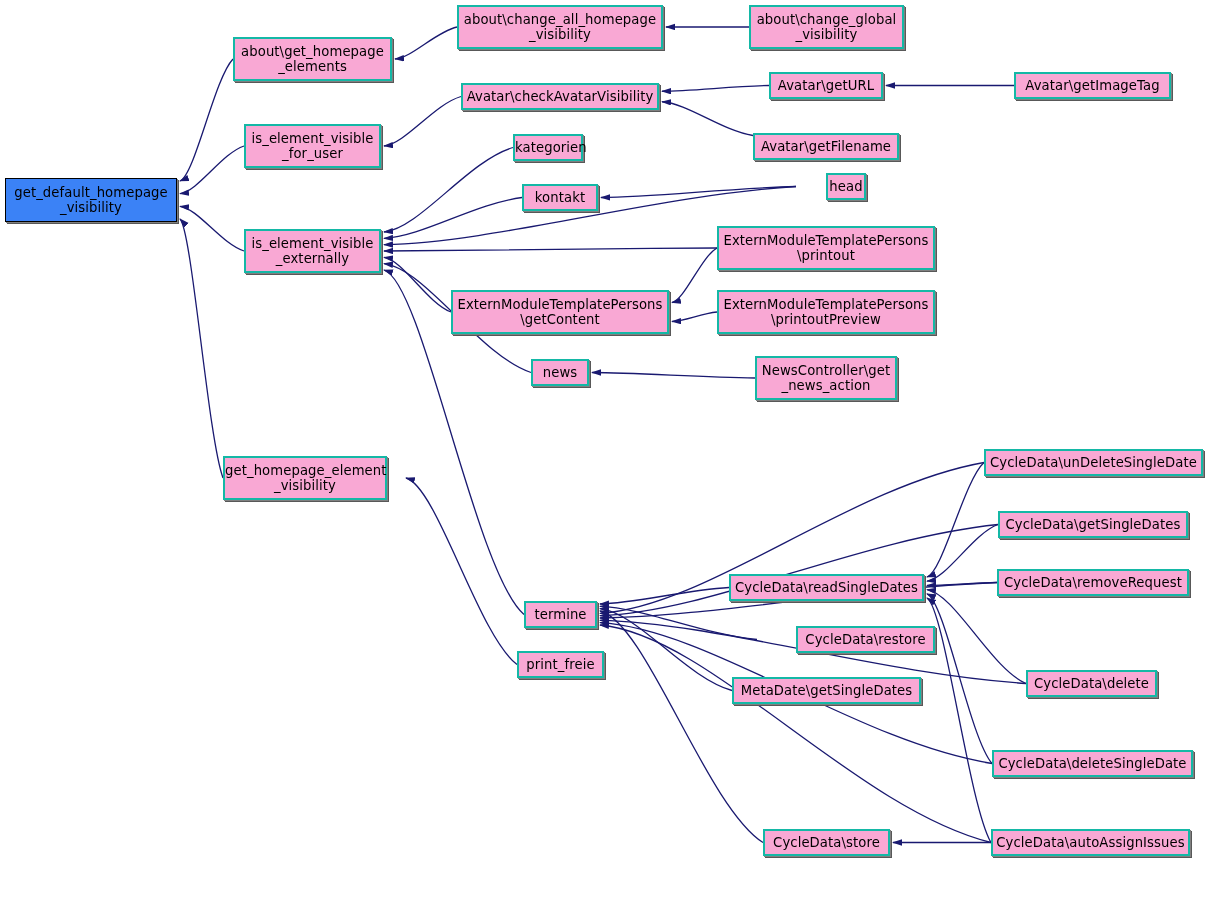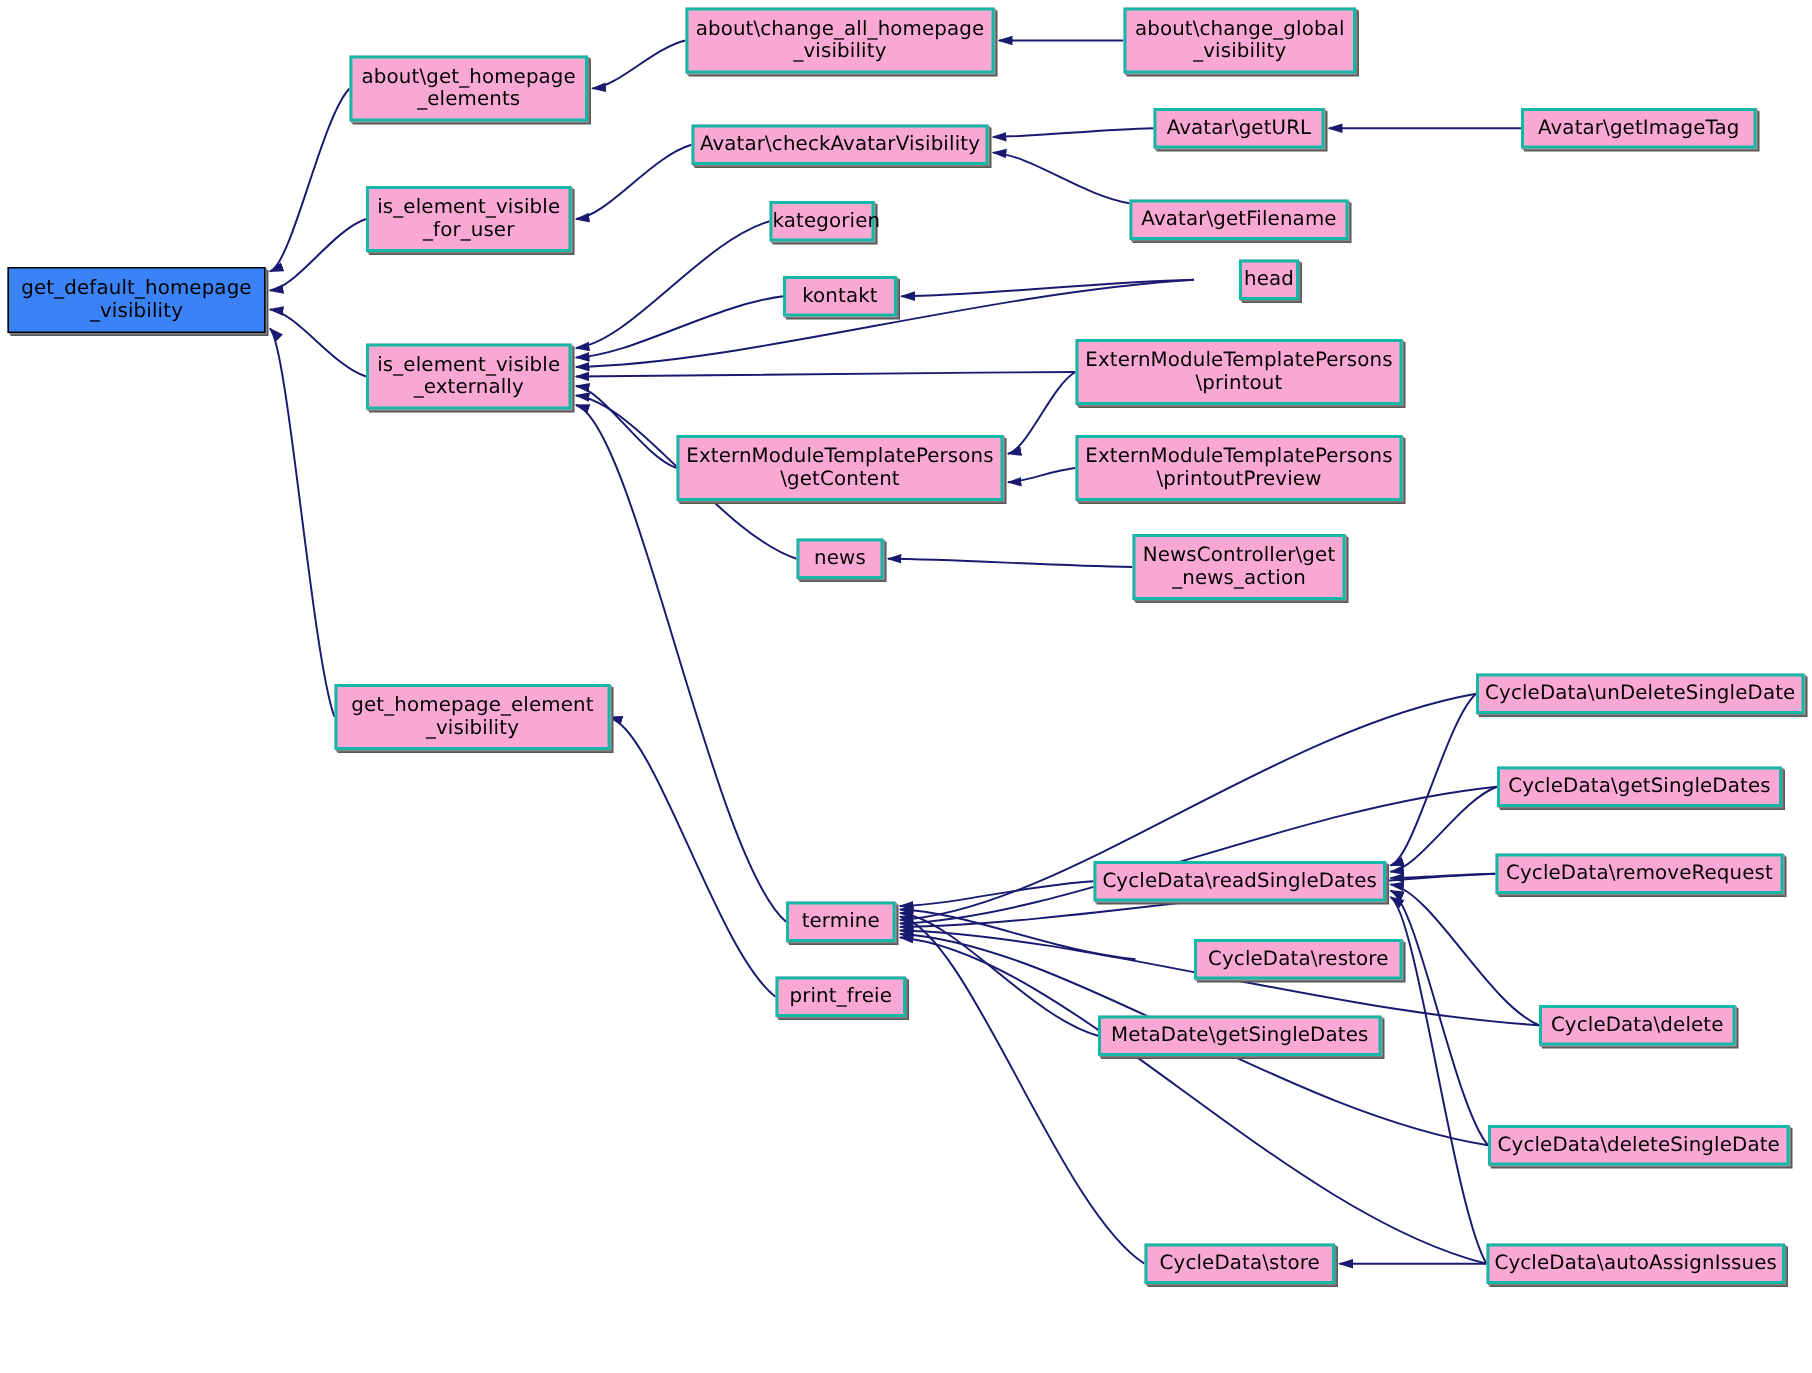--- a/index.html
+++ b/index.html
@@ -126,21 +126,21 @@
       <div class="gnode" style="left: 796px; top: 173px; width: 40px; height: 27px; margin-left: 30px;"><span class="gnode-label">head</span></div>
       <div class="gnode" style="left: 717px; top: 226px; width: 218px; height: 44px;"><span class="gnode-label">ExternModuleTemplatePersons
 \printout</span></div>
       <div class="gnode" style="left: 451px; top: 290px; width: 218px; height: 44px;"><span class="gnode-label">ExternModuleTemplatePersons
 \getContent</span></div>
       <div class="gnode" style="left: 717px; top: 290px; width: 218px; height: 44px;"><span class="gnode-label">ExternModuleTemplatePersons
 \printoutPreview</span></div>
       <div class="gnode" style="left: 531px; top: 359px; width: 58px; height: 27px;"><span class="gnode-label">news</span></div>
       <div class="gnode" style="left: 755px; top: 356px; width: 142px; height: 44px;"><span class="gnode-label">NewsController\get
 _news_action</span></div>
-      <div class="gnode" style="left: 223px; top: 456px; width: 184px; height: 44px;"><span class="gnode-label">get_homepage_element
+      <div class="gnode" style="left: 223px; top: 456px; width: 164px; height: 44px;"><span class="gnode-label">get_homepage_element
 _visibility</span></div>
       <div class="gnode" style="left: 524px; top: 601px; width: 73px; height: 27px;"><span class="gnode-label">termine</span></div>
       <div class="gnode" style="left: 517px; top: 651px; width: 87px; height: 27px;"><span class="gnode-label">print_freie</span></div>
       <div class="gnode" style="left: 729px; top: 574px; width: 195px; height: 27px;"><span class="gnode-label">CycleData\readSingleDates</span></div>
       <div class="gnode" style="left: 796px; top: 626px; width: 139px; height: 27px;"><span class="gnode-label">CycleData\restore</span></div>
       <div class="gnode" style="left: 732px; top: 677px; width: 189px; height: 27px;"><span class="gnode-label">MetaDate\getSingleDates</span></div>
       <div class="gnode" style="left: 763px; top: 829px; width: 127px; height: 27px;"><span class="gnode-label">CycleData\store</span></div>
       <div class="gnode" style="left: 984px; top: 449px; width: 219px; height: 27px;"><span class="gnode-label">CycleData\unDeleteSingleDate</span></div>
       <div class="gnode" style="left: 998px; top: 511px; width: 190px; height: 27px;"><span class="gnode-label">CycleData\getSingleDates</span></div>
       <div class="gnode" style="left: 997px; top: 569px; width: 192px; height: 27px;"><span class="gnode-label">CycleData\removeRequest</span></div>

